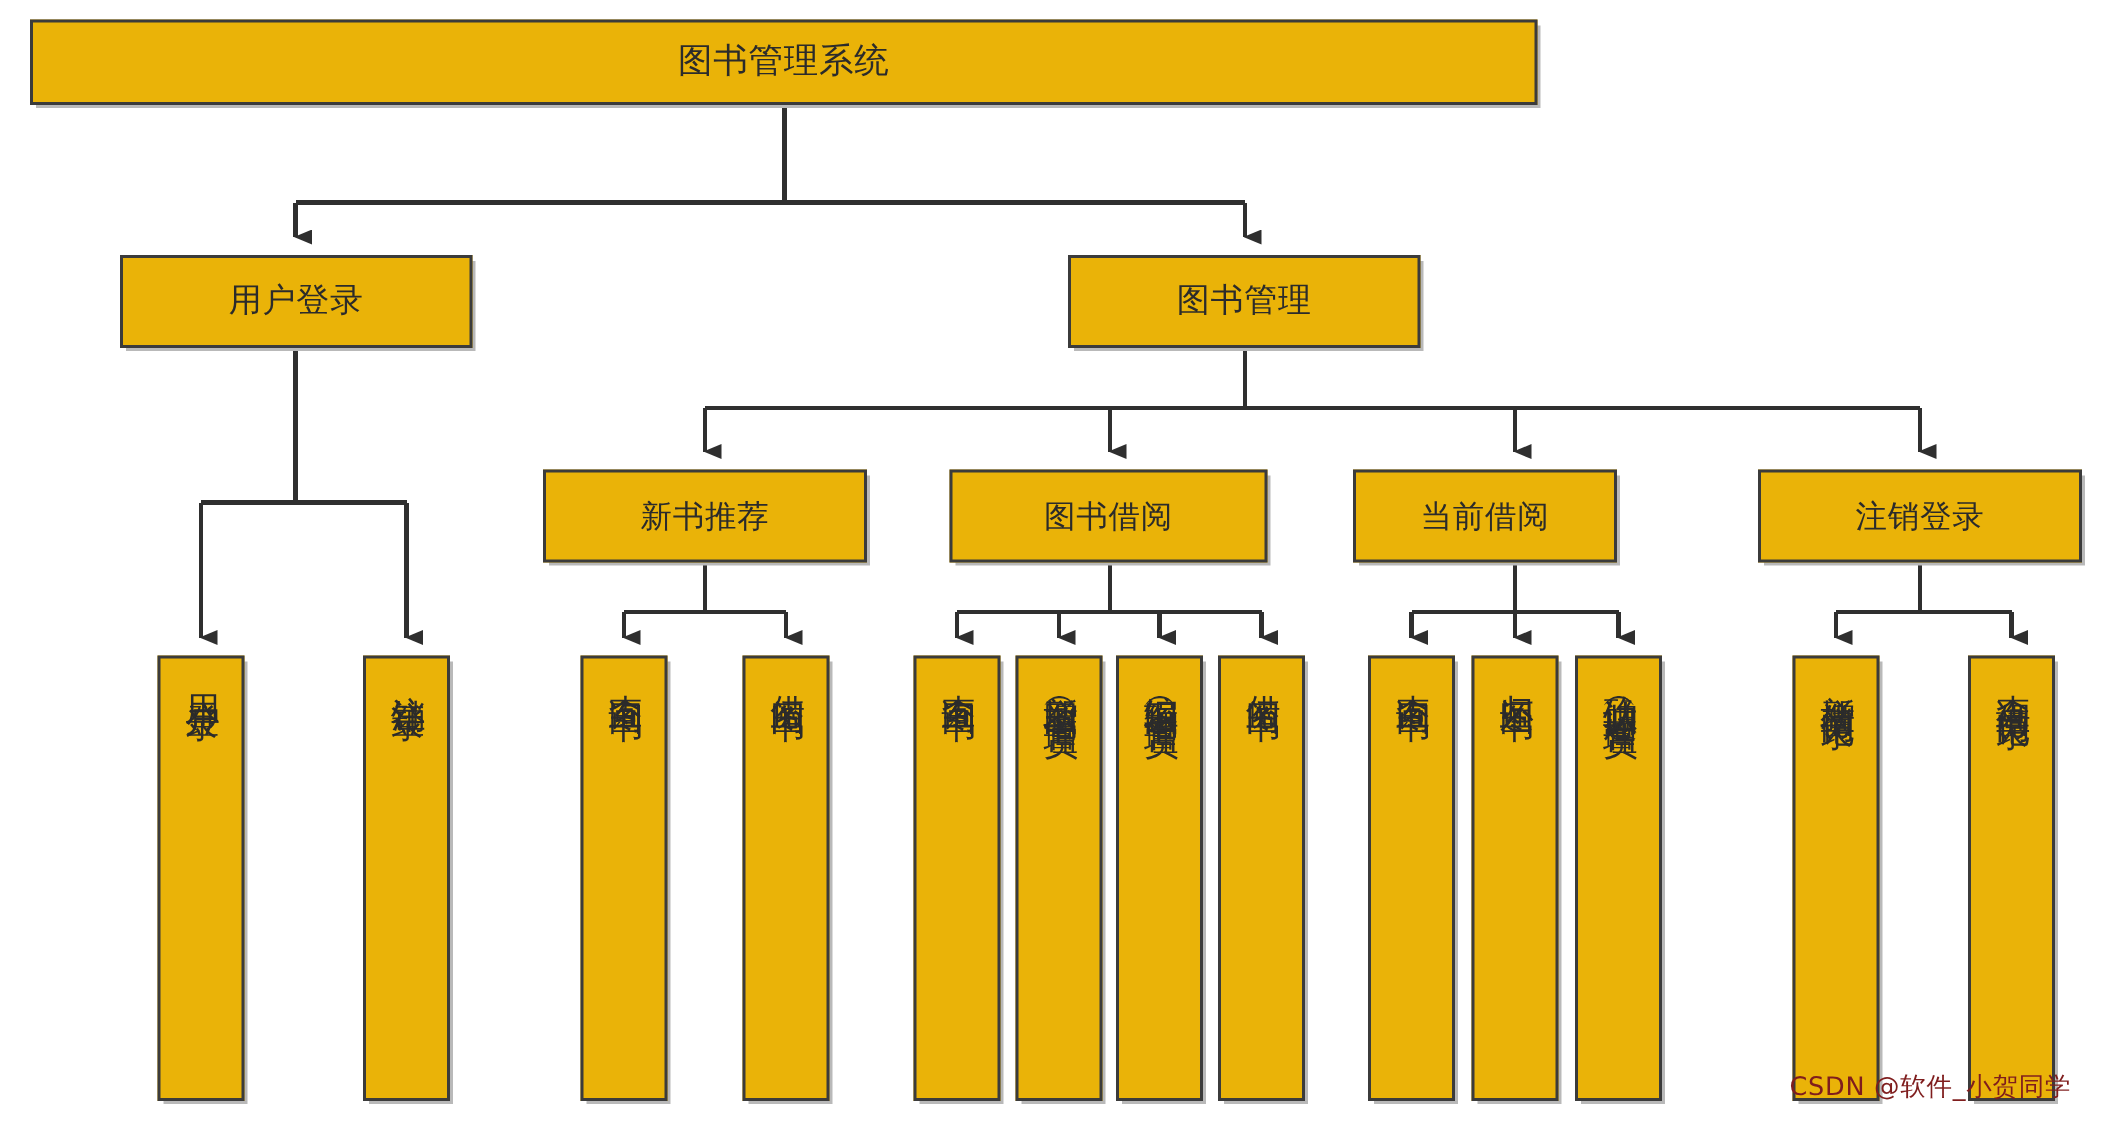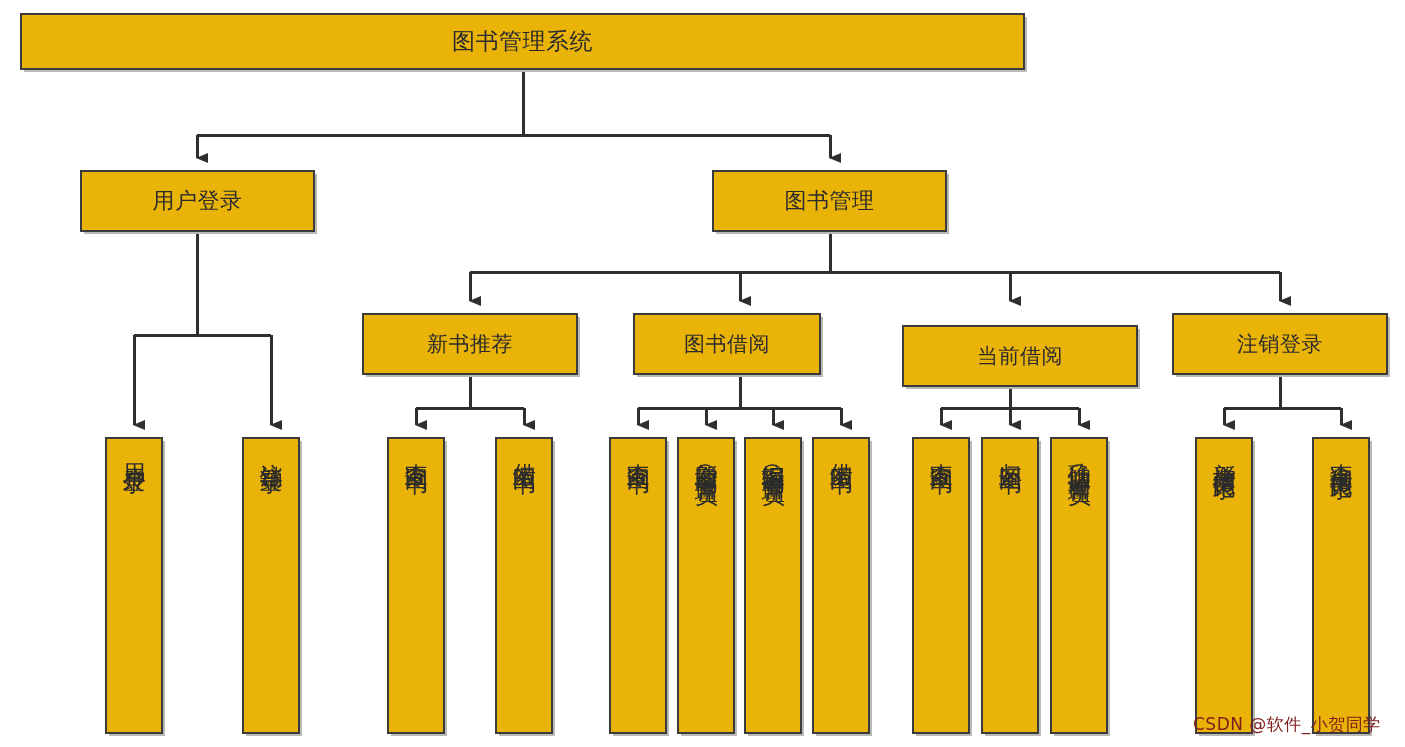--- a/index.html
+++ b/index.html
@@ -120,24 +120,24 @@
   <div class="node lvl2" style="left:80px;top:170px;width:235px;height:62px;">
     <span class="lbl">用户登录</span>
   </div>
   <div class="node lvl2" style="left:712px;top:170px;width:235px;height:62px;">
     <span class="lbl">图书管理</span>
   </div>
 
   <div class="node lvl3" style="left:362px;top:313px;width:216px;height:62px;">
     <span class="lbl">新书推荐</span>
   </div>
-  <div class="node lvl3" style="left:633px;top:313px;width:188px;height:62px;">
+  <div class="node lvl3" style="left:633px;top:313px;width:212px;height:62px;">
     <span class="lbl">图书借阅</span>
   </div>
-  <div class="node lvl3" style="left:902px;top:313px;width:236px;height:62px;margin-top:12px;">
+  <div class="node lvl3" style="left:902px;top:313px;width:176px;height:62px;">
     <span class="lbl">当前借阅</span>
   </div>
   <div class="node lvl3" style="left:1172px;top:313px;width:216px;height:62px;">
     <span class="lbl">注销登录</span>
   </div>
 
   <div class="node leaf" style="left:105px;top:437px;width:58px;height:297px;">
     <span class="lbl">用户登录</span>
   </div>
   <div class="node leaf" style="left:242px;top:437px;width:58px;height:297px;">

